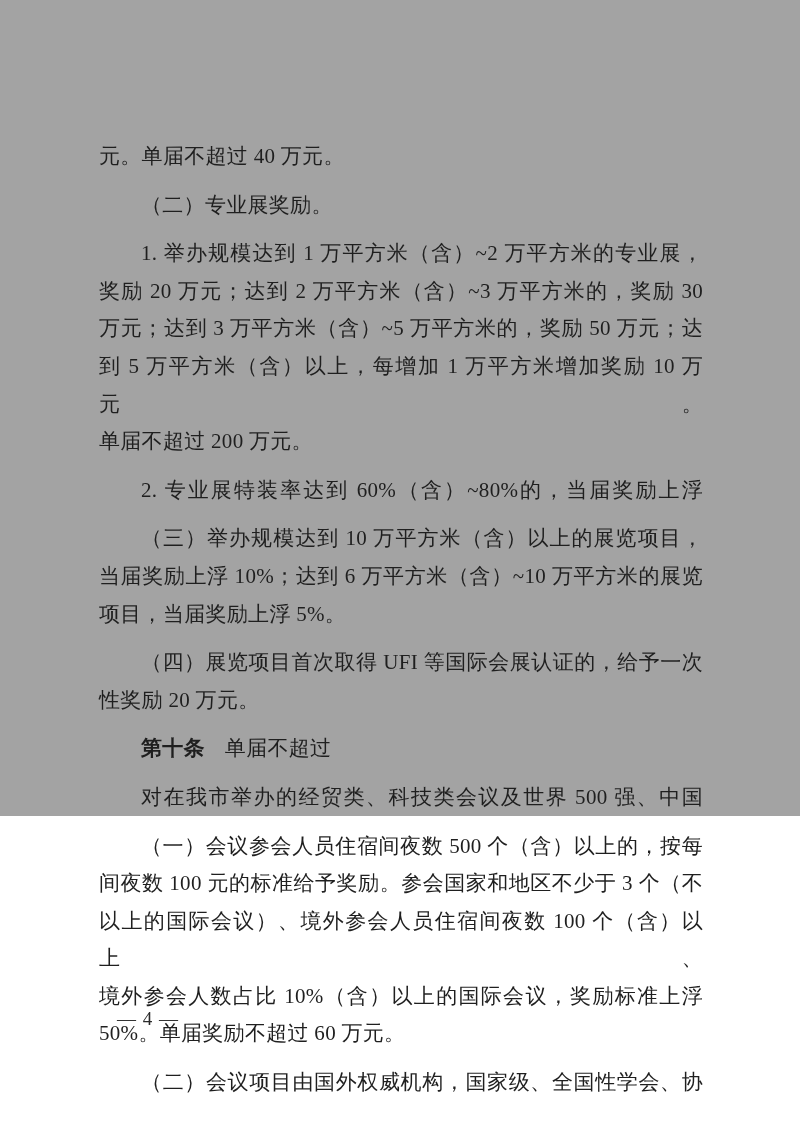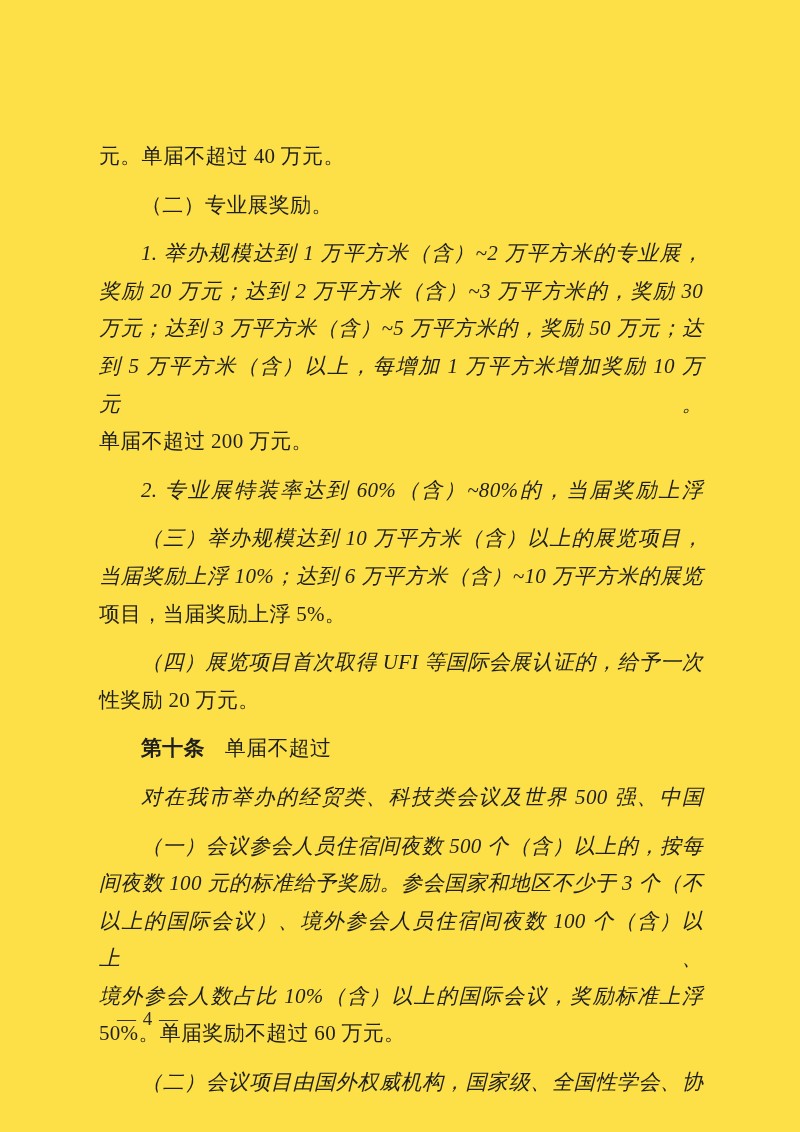--- a/index.html
+++ b/index.html
@@ -9,22 +9,22 @@
   }
   body {
     width: 800px;
     height: 1132px;
     font-family: "Liberation Serif", "DejaVu Serif", serif;
     overflow: hidden;
   }
   .page {
     position: relative;
     width: 800px;
-    height: 1132px;
-    background: #fde047;
+    height: 816px;
+    background: #a3a3a3;
   }
   .doc-body {
     position: absolute;
     left: 99px;
     top: 138px;
     width: 604px;
     font-size: 21px;
     color: #1f1f1f;
     -webkit-font-smoothing: antialiased;
   }
@@ -34,21 +34,20 @@
     text-align: left;
     letter-spacing: 0.3px;
   }
   .text-line.indent {
     text-indent: 2em;
     margin-top: 11px;
   }
   .text-line.justify {
     text-align: justify;
     text-align-last: justify;
-    font-style: italic;
   }
   .text-line b {
     font-weight: bold;
   }
   
   .text-line b + span {
     margin-left: 0.95em;
   }
   .page-footer {
     position: absolute;

